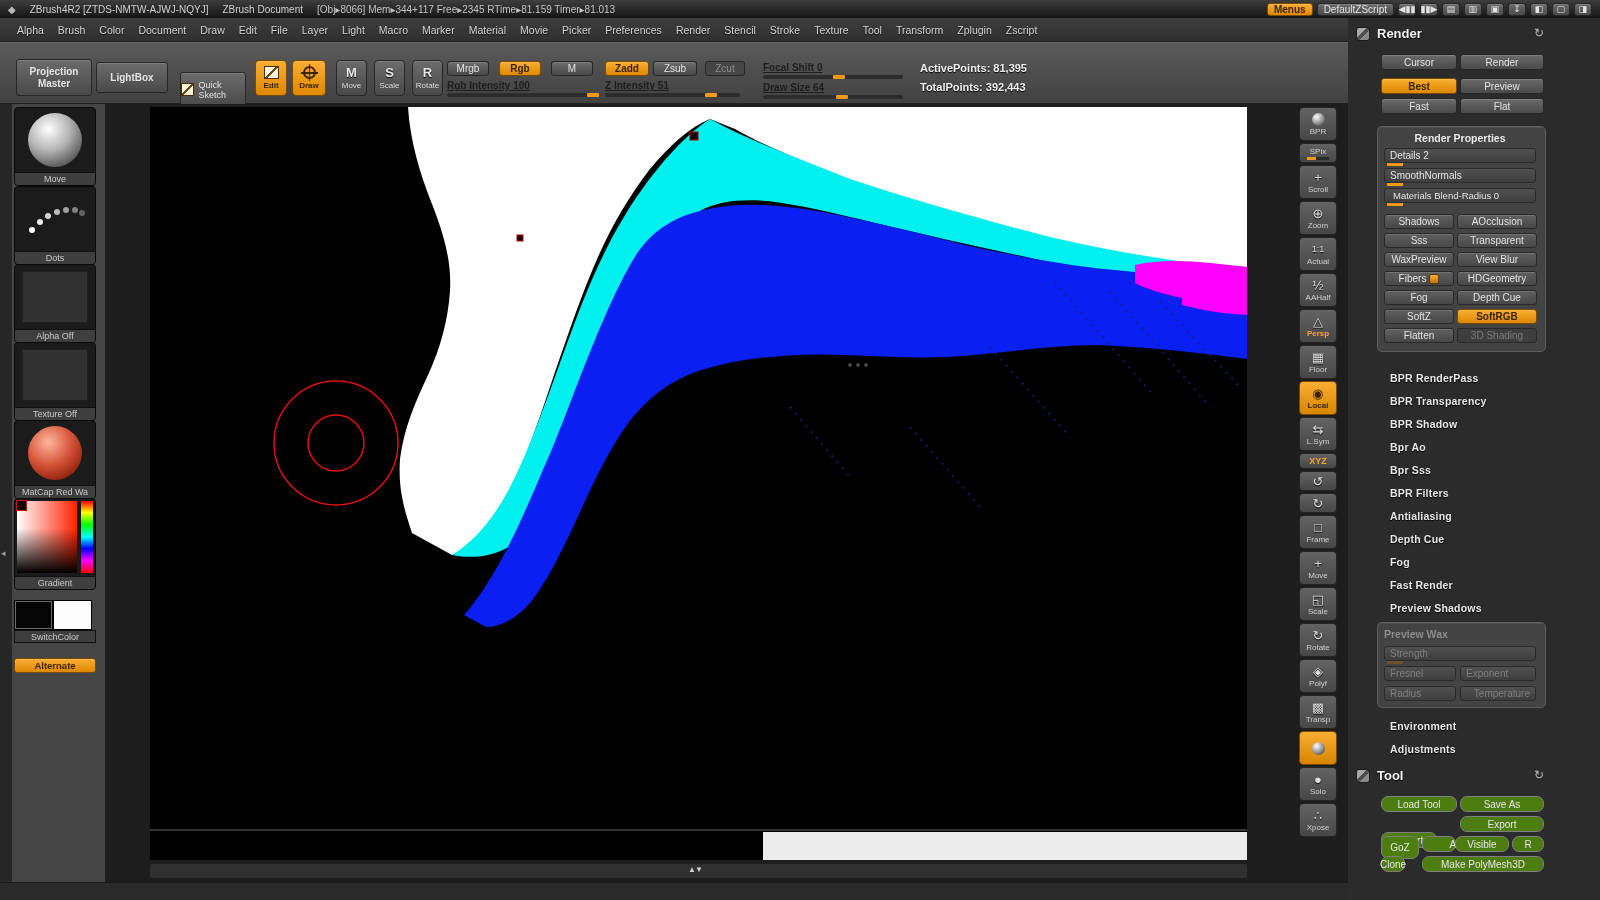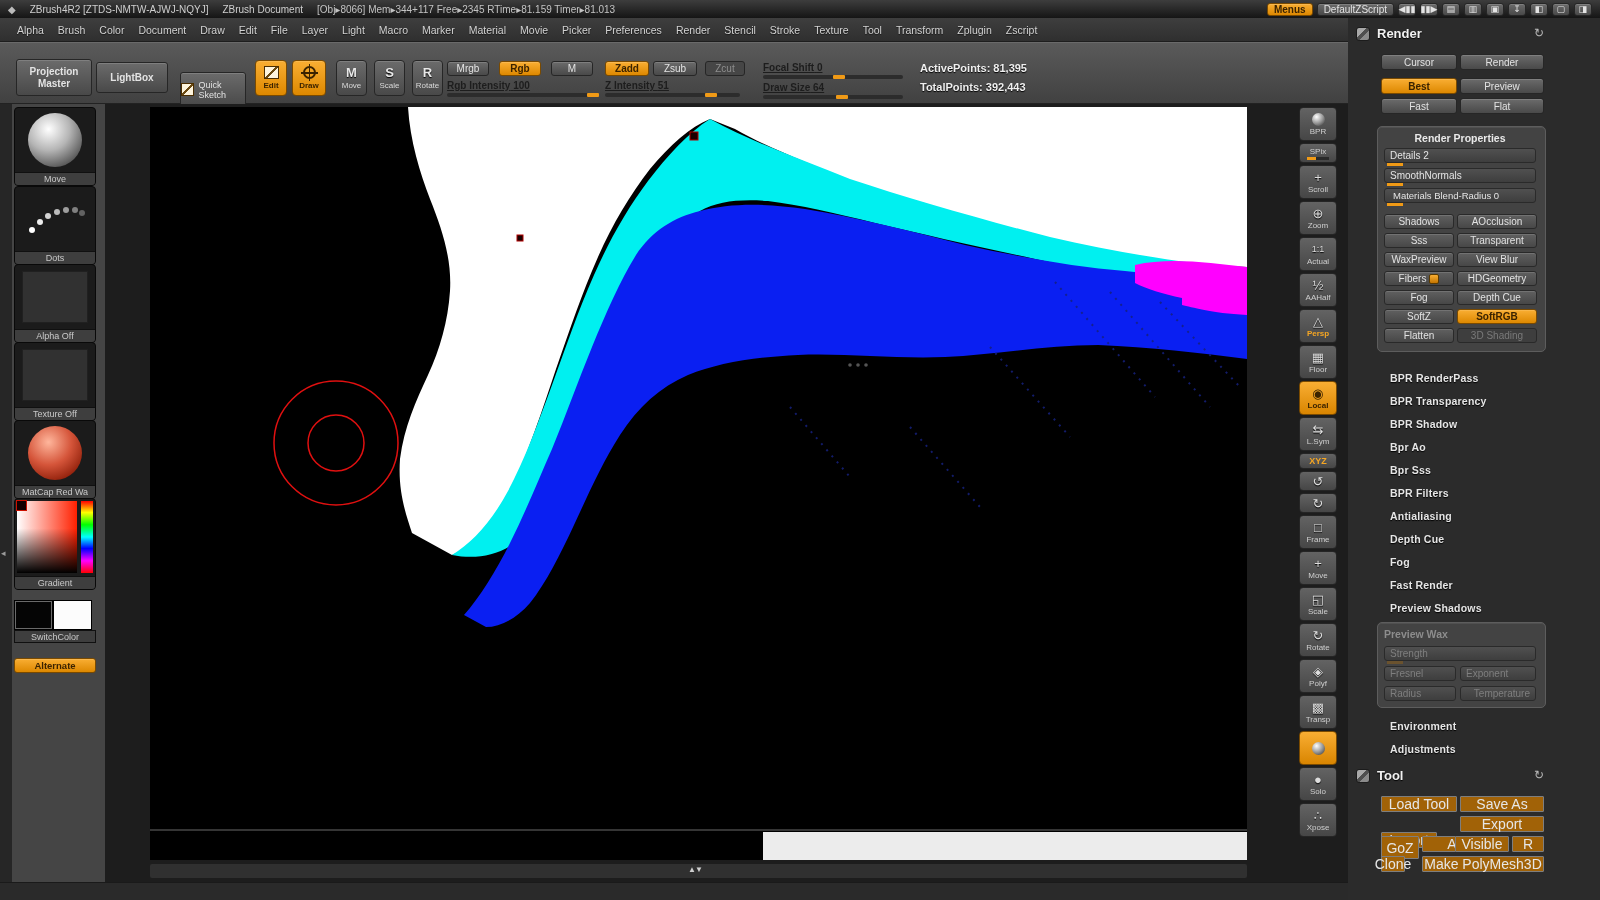--- a/index.html
+++ b/index.html
@@ -19,22 +19,22 @@
     display:flex; align-items:center; justify-content:center;
     box-shadow: inset 0 1px 0 rgba(255,255,255,.14);
     white-space:nowrap; cursor:default;
   }
   .btn.orange {
     background:linear-gradient(#f9ae33,#dd8800);
     color:#3b2300; font-weight:bold; border-color:#7a4a00;
   }
   .btn.dim { background:#464646; color:#8e8e8e; box-shadow:none; }
   .tool-btn {
-    background:#a16207; border:1px solid #7e7e7e; border-radius:1px;
-    color:#e6e6e6; font-size:14px;
+    background:#4d7c0f; border:1px solid #7e7e7e; border-radius:7px;
+    color:#e6e6e6; font-size:10px;
     display:flex; align-items:center; justify-content:center; white-space:nowrap;
   }
 
   
   #titlebar {
     left:0; top:0; width:1600px; height:18px;
     background:linear-gradient(#3d3d3d,#151515);
     display:flex; align-items:center; gap:14px; padding:0 8px;
     font-size:10px; color:#cfcfcf;
   }

